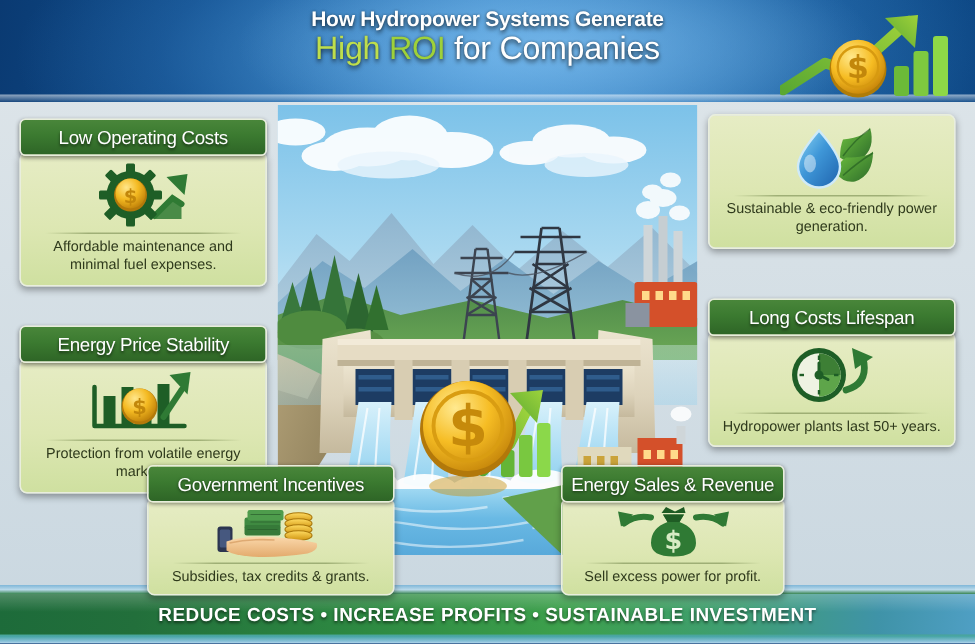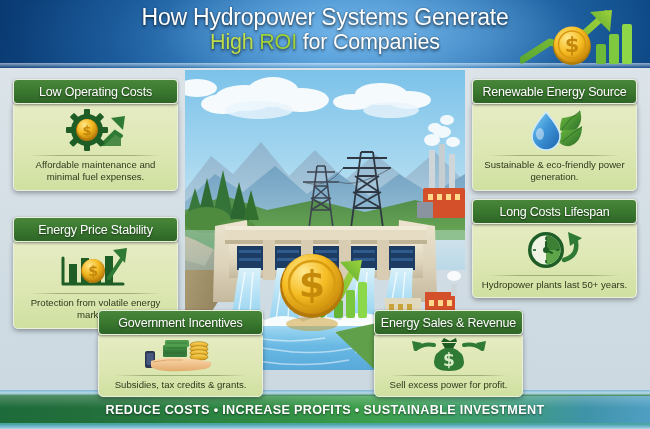--- a/index.html
+++ b/index.html
@@ -28,21 +28,21 @@
   .hdr-glow{
     position:absolute;left:24%;top:-40px;width:430px;height:140px;
     background:radial-gradient(ellipse at center, rgba(140,200,245,.55) 0%, rgba(140,200,245,0) 70%);
     pointer-events:none;
   }
   .title{
     position:absolute;left:0;top:5px;width:650px;text-align:center;
     line-height:1.08;z-index:3;
   }
   .title-l1{
-    display:block;font-size:23px;font-weight:normal;color:#ffffff;
+    display:block;font-size:14px;font-weight:bold;color:#ffffff;
     letter-spacing:-.2px;
     text-shadow:0 2px 3px rgba(0,0,0,.55),0 0 2px rgba(0,0,0,.4);
   }
   .title-l2{
     display:block;font-size:21.5px;font-weight:normal;margin-top:1px;
     letter-spacing:-.2px;
     text-shadow:0 2px 3px rgba(0,0,0,.55),0 0 2px rgba(0,0,0,.4);
   }
   .t-hi{color:#bede4c;}
   .t-roi{color:#9ed13a;}
@@ -470,23 +470,20 @@
           <circle cx="34" cy="24" r="11" fill="url(#g2c)"></circle>
           <text x="34" y="30" text-anchor="middle" font-family="DejaVu Sans, sans-serif" font-size="14" font-weight="bold" fill="#c2870b">$</text>
         </svg>
       </div>
       <div class="card-sep"></div>
       <div class="card-tx">Protection from volatile energy markets.</div>
     </div>
   </div>
 
   <div class="card" id="card-renewable-energy-source">
-    <div class="card-hd">
-      <span>Renewable Energy Source</span>
-    </div>
     <div class="card-bd">
       <div class="card-ic">
         <svg width="66" height="44" viewBox="0 0 66 44">
           <defs>
             <linearGradient id="dropG" x1="0" y1="0" x2="1" y2="1">
               <stop offset="0" stop-color="#8ed6f5"></stop>
                 <stop offset="45%" stop-color="#3f97d8"></stop>
                 <stop offset="100%" stop-color="#1e63ad"></stop>
             </linearGradient>
             <linearGradient id="leafG" x1="0" y1="0" x2="1" y2="1">

